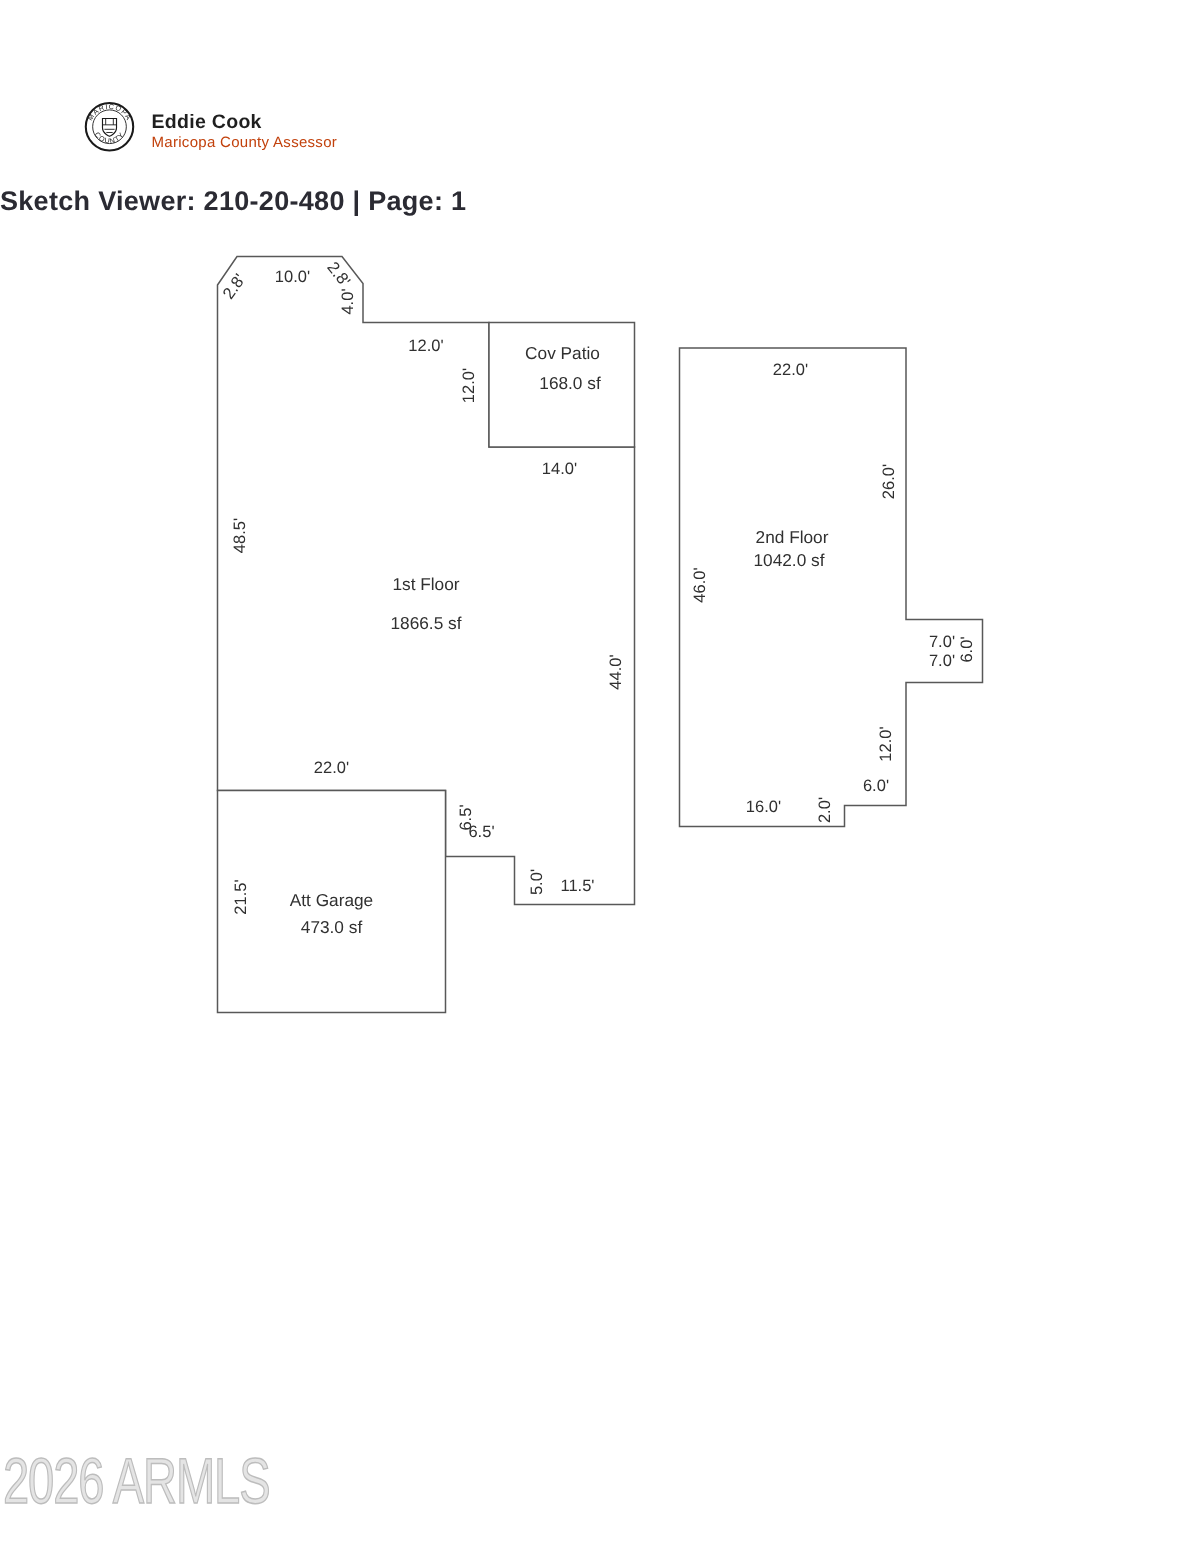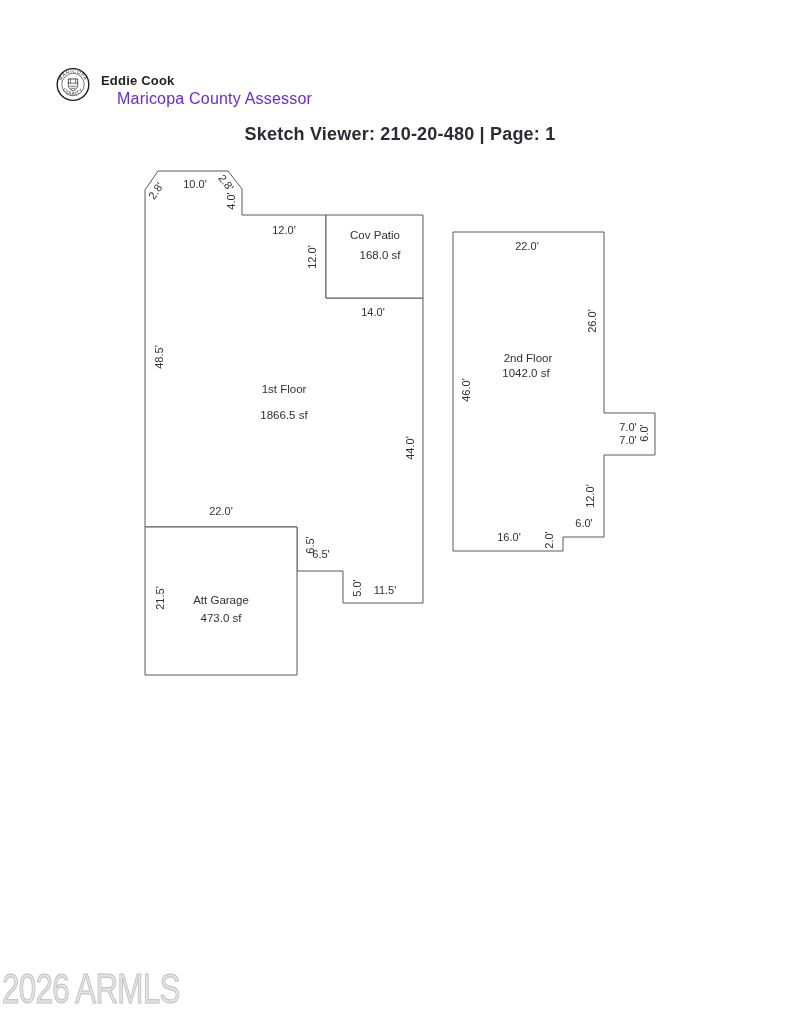--- a/index.html
+++ b/index.html
@@ -10,26 +10,26 @@
     overflow:hidden;
     background:#ffffff;
   }
   .header{position:absolute;left:0;top:0;width:800px;height:110px;}
   .seal{position:absolute;left:56px;top:66px;width:34px;height:37px;}
   .hdr-name{
     position:absolute;left:101px;top:73px;
     font-size:13px;font-weight:bold;color:#1f1f1f;letter-spacing:.2px;text-align:right;
   }
   .hdr-org{
-    position:absolute;left:117px;top:90px;
-    font-size:16px;color:#6d28d9;letter-spacing:.2px;
+    position:absolute;left:101px;top:90px;
+    font-size:10px;color:#c2410c;letter-spacing:.2px;
   }
   .page-title{
     position:absolute;left:0;top:124px;width:800px;
-    text-align:center;
+    text-align:left;
     font-size:18px;font-weight:bold;color:#2b2b33;letter-spacing:.2px;
   }
   .sketch-svg{position:absolute;left:130px;top:160px;width:555px;height:530px;}
   .sketch-svg .wall{fill:#ffffff;stroke:#585858;stroke-width:1;}
   .sketch-svg text{
     font-family:"Liberation Sans",sans-serif;
     fill:#303030;font-size:11px;
   }
   .sketch-svg text.room{font-size:11.5px;}
   .watermark{

